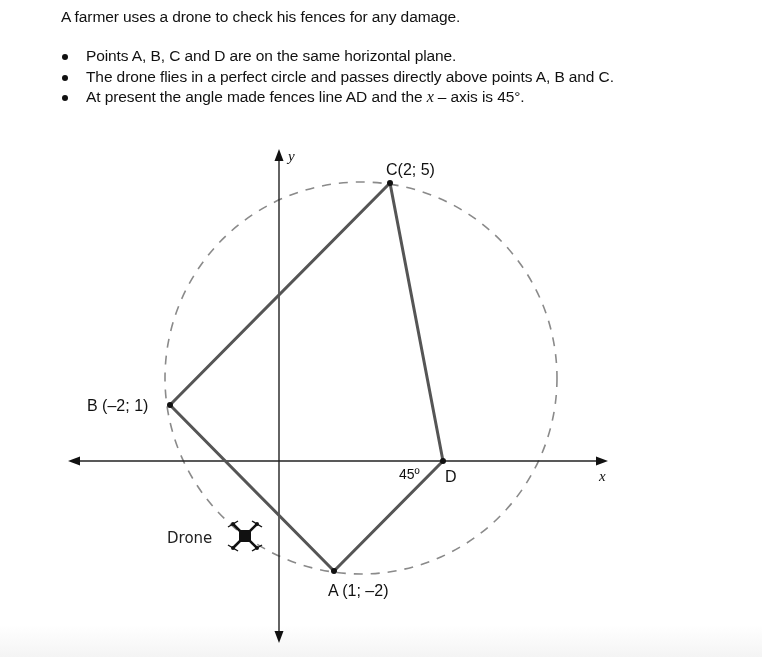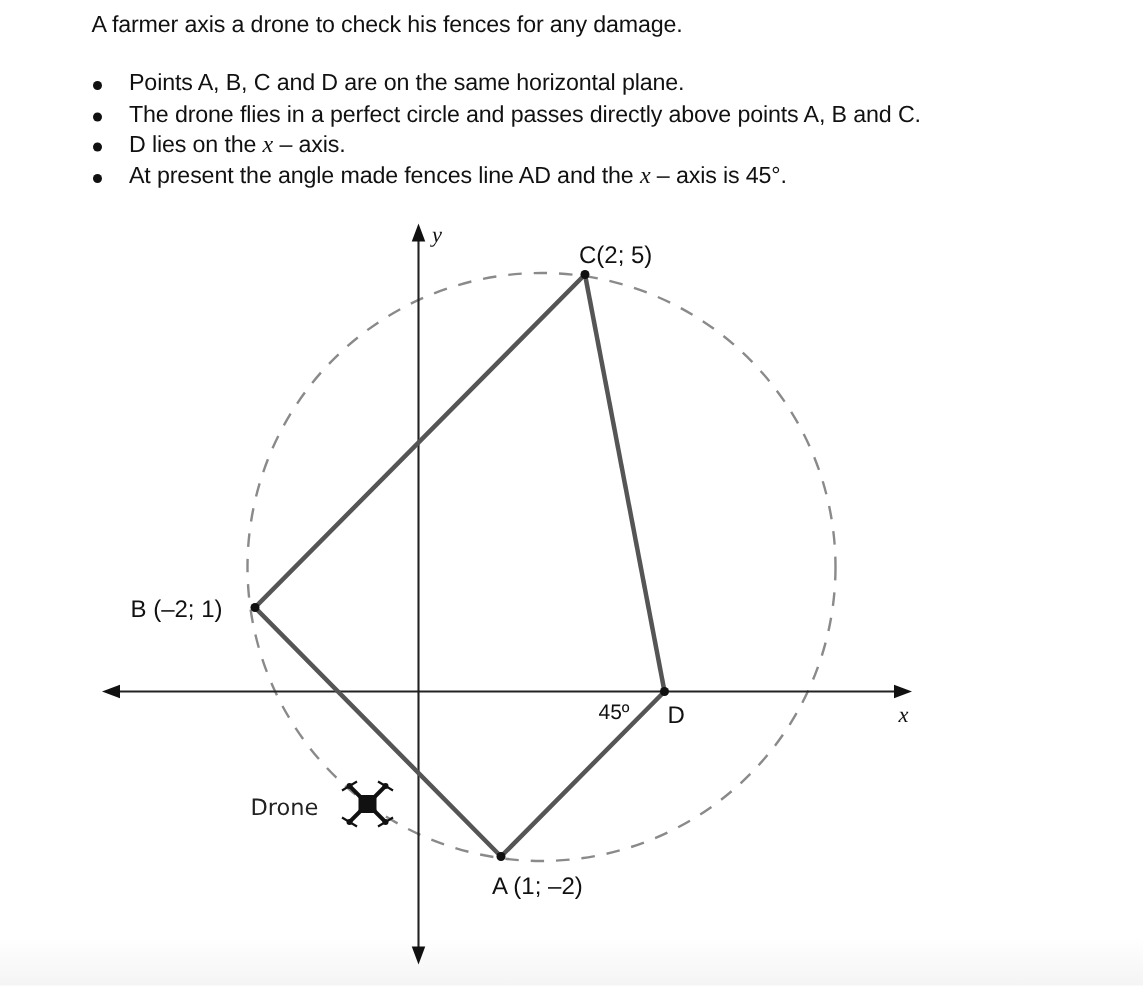--- a/index.html
+++ b/index.html
@@ -14,26 +14,25 @@
   .bullets li .dot { position:absolute; left:2px; top:8px; width:6px; height:6px; border-radius:50%; background:#111; }
   .it { font-style:italic; font-family:"Liberation Serif", serif; font-size:16px; }
   svg { position:absolute; left:0; top:0; }
   .lbl { font-family:"Liberation Sans", sans-serif; font-size:16px; fill:#111; }
   .ax { font-family:"Liberation Serif", serif; font-style:italic; font-size:15px; fill:#111; }
   .drone-lbl { font-family:"DejaVu Sans", sans-serif; font-size:15px; fill:#222; }
 </style>
 </head>
 <body>
 
-<div class="intro">A farmer axis a drone to check his fences for any damage.</div>
+<div class="intro">A farmer uses a drone to check his fences for any damage.</div>
 
 <ul class="bullets">
   <li><span class="dot"></span><span>Points A, B, C and D are on the same horizontal plane.</span></li>
   <li><span class="dot"></span><span>The drone flies in a perfect circle and passes directly above points A, B and C.</span></li>
-  <li><span class="dot"></span><span>D lies on the </span><span class="it">x</span><span> – axis.</span></li>
   <li><span class="dot"></span><span>At present the angle made fences line AD and the </span><span class="it">x</span><span> – axis is 45°.</span></li>
 </ul>
 
 <svg width="762" height="657" viewBox="0 0 762 657">
 
   <circle cx="361" cy="378" r="196" fill="none" stroke="#8a8a8a" stroke-width="1.6" stroke-dasharray="9 8"></circle>
 
   <g>
     <line x1="76" y1="461" x2="600" y2="461" stroke="#222" stroke-width="1.4"></line>
     <polygon points="68,461 80,456.5 80,465.5" fill="#111"></polygon>

